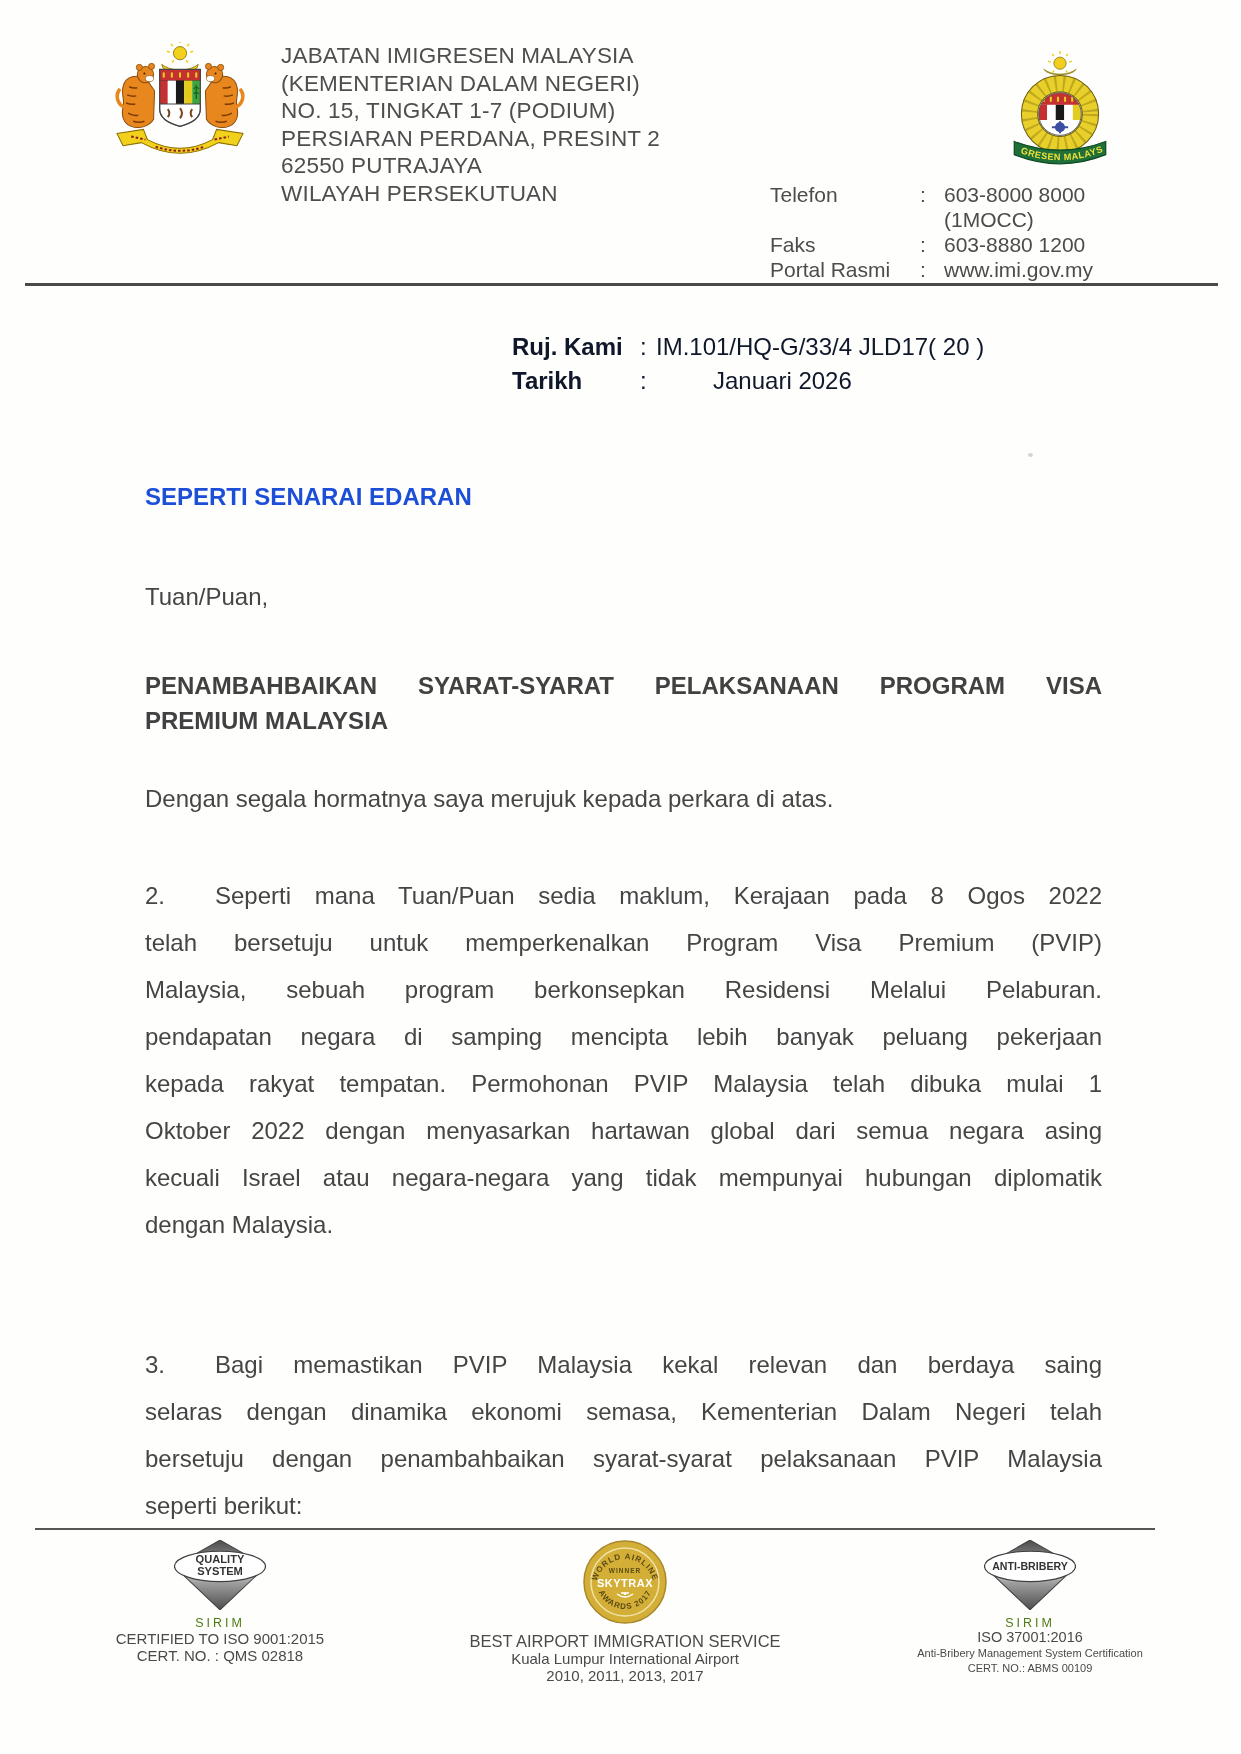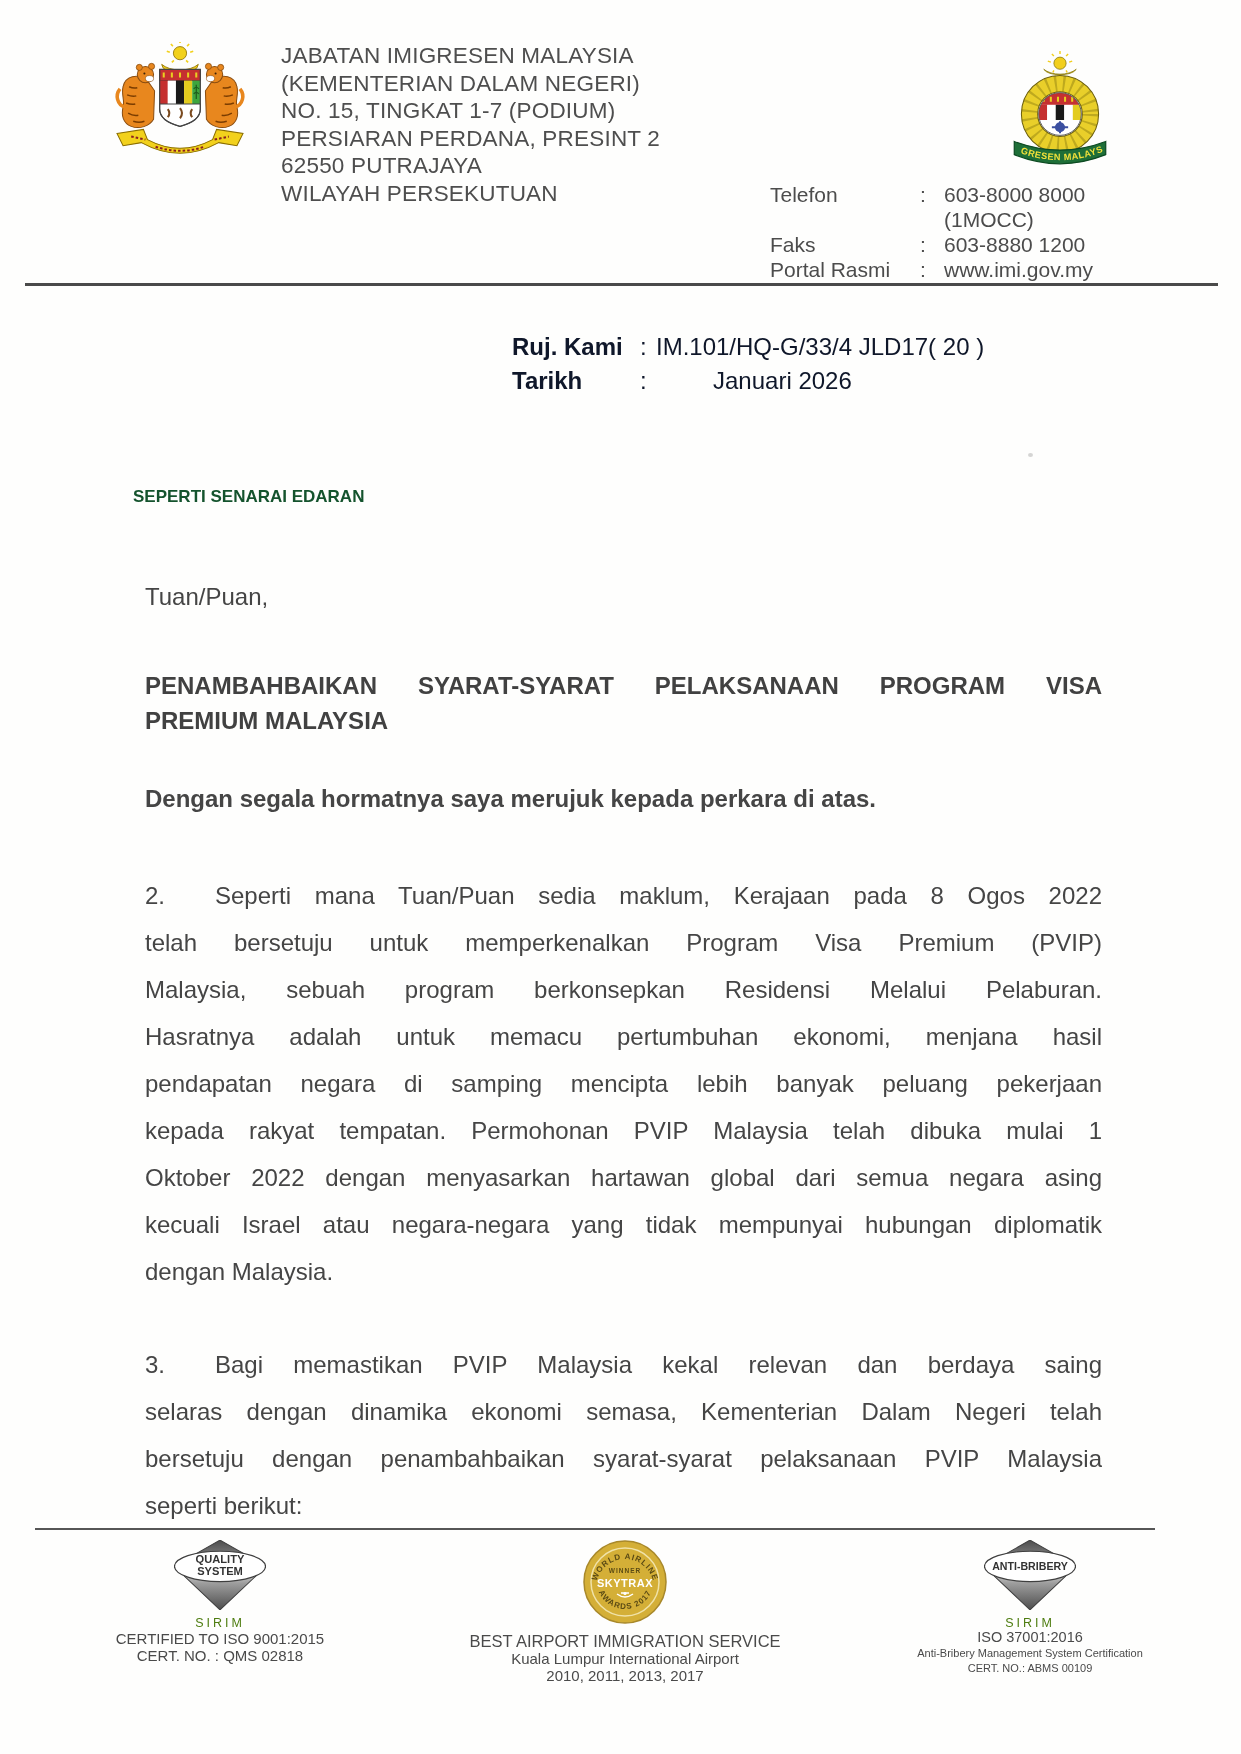--- a/index.html
+++ b/index.html
@@ -19,24 +19,24 @@
   .contact .clabel{width:150px;}
   .contact .ccolon{width:24px;}
   .rule-top{position:absolute;left:25px;top:283px;width:1193px;height:3px;background:#4a4a4a;}
   
   .ref{position:absolute;left:512px;top:330px;font-size:24px;line-height:34px;color:#0f172a;}
   .ref .rrow{display:flex;}
   .ref .rlabel{width:128px;font-weight:bold;}
   .ref .rcolon{width:16px;}
   .ref .indent{padding-left:57px;}
   
-  .recipient{position:absolute;left:133px;top:483px;font-size:17px;line-height:28px;font-weight:bold;color:#14532d;}
+  .recipient{position:absolute;left:145px;top:483px;font-size:24px;line-height:28px;font-weight:bold;color:#1d4ed8;}
   .salutation{position:absolute;left:145px;top:583px;font-size:24px;line-height:28px;color:#454545;}
   .subject{position:absolute;left:145px;top:668px;width:957px;font-size:24px;line-height:35px;font-weight:bold;color:#414141;}
-  .opening{position:absolute;left:145px;top:785px;font-size:24px;line-height:28px;color:#454545;font-weight:bold;}
+  .opening{position:absolute;left:145px;top:785px;font-size:24px;line-height:28px;color:#454545;}
   .para{position:absolute;left:145px;width:957px;font-size:24px;color:#454545;}
   .para2{top:872px;}
   .para3{top:1341px;}
   .pline{height:47px;line-height:47px;white-space:nowrap;}
   .pline.j{text-align:justify;text-align-last:justify;white-space:normal;overflow:hidden;}
   .pnum{display:inline-block;width:70px;}
   .subject .pline{height:35px;line-height:35px;}
   
   .rule-bottom{position:absolute;left:35px;top:1528px;width:1120px;height:2px;background:#565656;}
   .fcol{position:absolute;top:1540px;text-align:center;color:#4c4c4c;}
@@ -176,21 +176,20 @@
     <div class="pline j">PENAMBAHBAIKAN SYARAT-SYARAT PELAKSANAAN PROGRAM VISA</div>
     <div class="pline">PREMIUM MALAYSIA</div>
   </div>
 
   <div class="opening">Dengan segala hormatnya saya merujuk kepada perkara di atas.</div>
 
   <div class="para para2">
     <div class="pline j"><span class="pnum">2.</span><span>Seperti mana Tuan/Puan sedia maklum, Kerajaan pada 8 Ogos 2022</span></div>
     <div class="pline j">telah bersetuju untuk memperkenalkan Program Visa Premium (PVIP)</div>
     <div class="pline j">Malaysia, sebuah program berkonsepkan Residensi Melalui Pelaburan.</div>
-    <div class="pline j">Hasratnya adalah untuk memacu pertumbuhan ekonomi, menjana hasil</div>
     <div class="pline j">pendapatan negara di samping mencipta lebih banyak peluang pekerjaan</div>
     <div class="pline j">kepada rakyat tempatan. Permohonan PVIP Malaysia telah dibuka mulai 1</div>
     <div class="pline j">Oktober 2022 dengan menyasarkan hartawan global dari semua negara asing</div>
     <div class="pline j">kecuali Israel atau negara-negara yang tidak mempunyai hubungan diplomatik</div>
     <div class="pline">dengan Malaysia.</div>
   </div>
 
   <div class="para para3">
     <div class="pline j"><span class="pnum">3.</span><span>Bagi memastikan PVIP Malaysia kekal relevan dan berdaya saing</span></div>
     <div class="pline j">selaras dengan dinamika ekonomi semasa, Kementerian Dalam Negeri telah</div>

